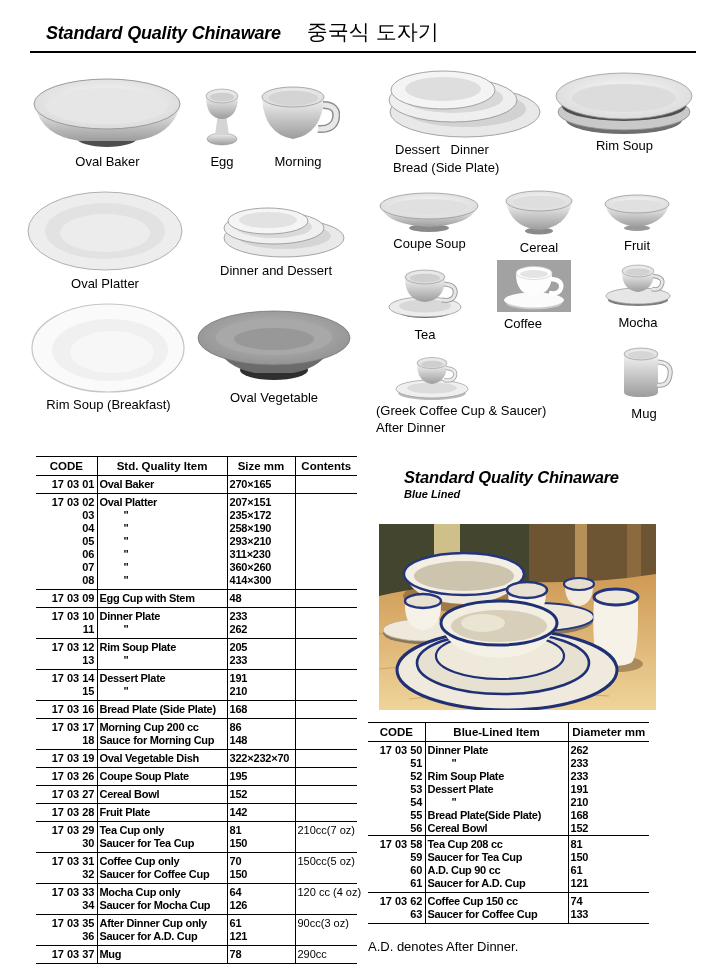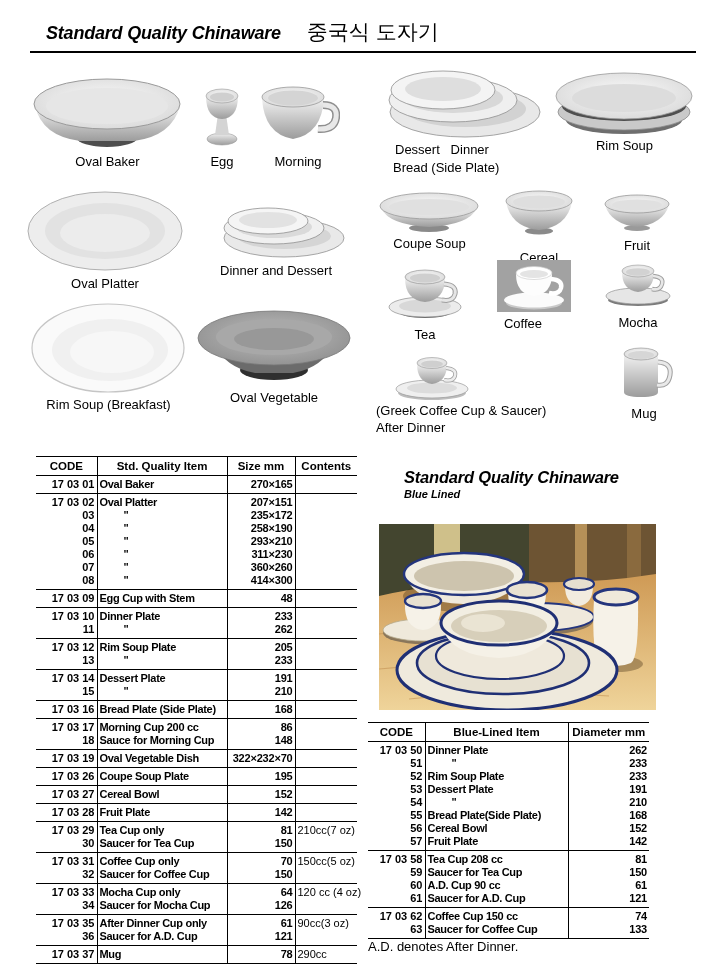--- a/index.html
+++ b/index.html
@@ -27,21 +27,21 @@
   
   .cat-table{border-collapse:collapse;table-layout:fixed;position:absolute;border-bottom:1.6px solid #000;}
   .cat-table th{font-size:11.5px;font-weight:bold;padding:3px 2px;border-top:1.6px solid #000;border-bottom:1.6px solid #000;text-align:center;}
   .cat-table td{font-size:11px;line-height:13px;padding:0 2px;vertical-align:top;overflow:visible;}
   .cat-table th + th, .cat-table td + td{border-left:1.4px solid #000;}
   .cat-table tr.gs td{border-top:1.4px solid #000;padding-top:2px;}
   .cat-table tr.ge td{padding-bottom:2px;}
   .c-code{text-align:right;font-weight:bold;padding-right:9px;white-space:nowrap;}
   .c-item{font-weight:bold;padding-left:6px;letter-spacing:-0.3px;white-space:nowrap;}
   .c-item.ditto{padding-left:26px;}
-  .c-size,.c-diameter{text-align:right;font-weight:bold;letter-spacing:-0.2px;}
+  .c-size,.c-diameter{text-align:left;font-weight:bold;letter-spacing:-0.2px;}
   .c-contents{font-size:10px;padding-left:3px;white-space:nowrap;}
 
   #std-table{left:36px;top:456px;width:321px;}
   #blue-table{left:368px;top:722px;width:281px;}
 
   .footnote{position:absolute;left:368px;top:939px;font-size:13px;}
 </style>
 </head>
 <body>
 
@@ -159,21 +159,21 @@
   <figcaption class="g-label" style="margin-top:2px">Coupe Soup</figcaption>
 </figure>
 
 <figure class="g-item" style="left:503px;top:190px;width:72px">
   <svg viewBox="0 0 72 45" width="72" height="45">
     <ellipse cx="36" cy="41" rx="14" ry="3.5" fill="#8a8a8a"></ellipse>
     <path d="M3 12 Q8 37 36 40 Q64 37 69 12 Z" fill="url(#gBody)"></path>
     <ellipse cx="36" cy="11" rx="33" ry="10" fill="url(#gTop)" stroke="#999" stroke-width="0.8"></ellipse>
     <ellipse cx="36" cy="12" rx="26" ry="6.5" fill="#dedede"></ellipse>
   </svg>
-  <figcaption class="g-label" style="margin-top:15px">Cereal</figcaption>
+  <figcaption class="g-label" style="margin-top:5px">Cereal</figcaption>
 </figure>
 
 <figure class="g-item" style="left:602px;top:194px;width:70px">
   <svg viewBox="0 0 70 38" width="70" height="38">
     <ellipse cx="35" cy="34" rx="13" ry="3" fill="#9a9a9a"></ellipse>
     <path d="M3 11 Q9 30 35 33 Q61 30 67 11 Z" fill="url(#gBody)"></path>
     <ellipse cx="35" cy="10" rx="32" ry="9" fill="url(#gTop)" stroke="#999" stroke-width="0.8"></ellipse>
     <ellipse cx="35" cy="11" rx="25" ry="5.5" fill="#e0e0e0"></ellipse>
   </svg>
   <figcaption class="g-label" style="margin-top:6px">Fruit</figcaption>
@@ -559,25 +559,20 @@
       <tr>
         <td class="c-code">55</td>
         <td class="c-item">Bread Plate(Side Plate)</td>
         <td class="c-diameter">168</td>
       </tr>
       <tr>
         <td class="c-code">56</td>
         <td class="c-item">Cereal Bowl</td>
         <td class="c-diameter">152</td>
       </tr>
-      <tr class="ge">
-        <td class="c-code">57</td>
-        <td class="c-item">Fruit Plate</td>
-        <td class="c-diameter">142</td>
-      </tr>
       <tr class="gs">
         <td class="c-code">17 03 58</td>
         <td class="c-item">Tea Cup 208 cc</td>
         <td class="c-diameter">81</td>
       </tr>
       <tr>
         <td class="c-code">59</td>
         <td class="c-item">Saucer for Tea Cup</td>
         <td class="c-diameter">150</td>
       </tr>

